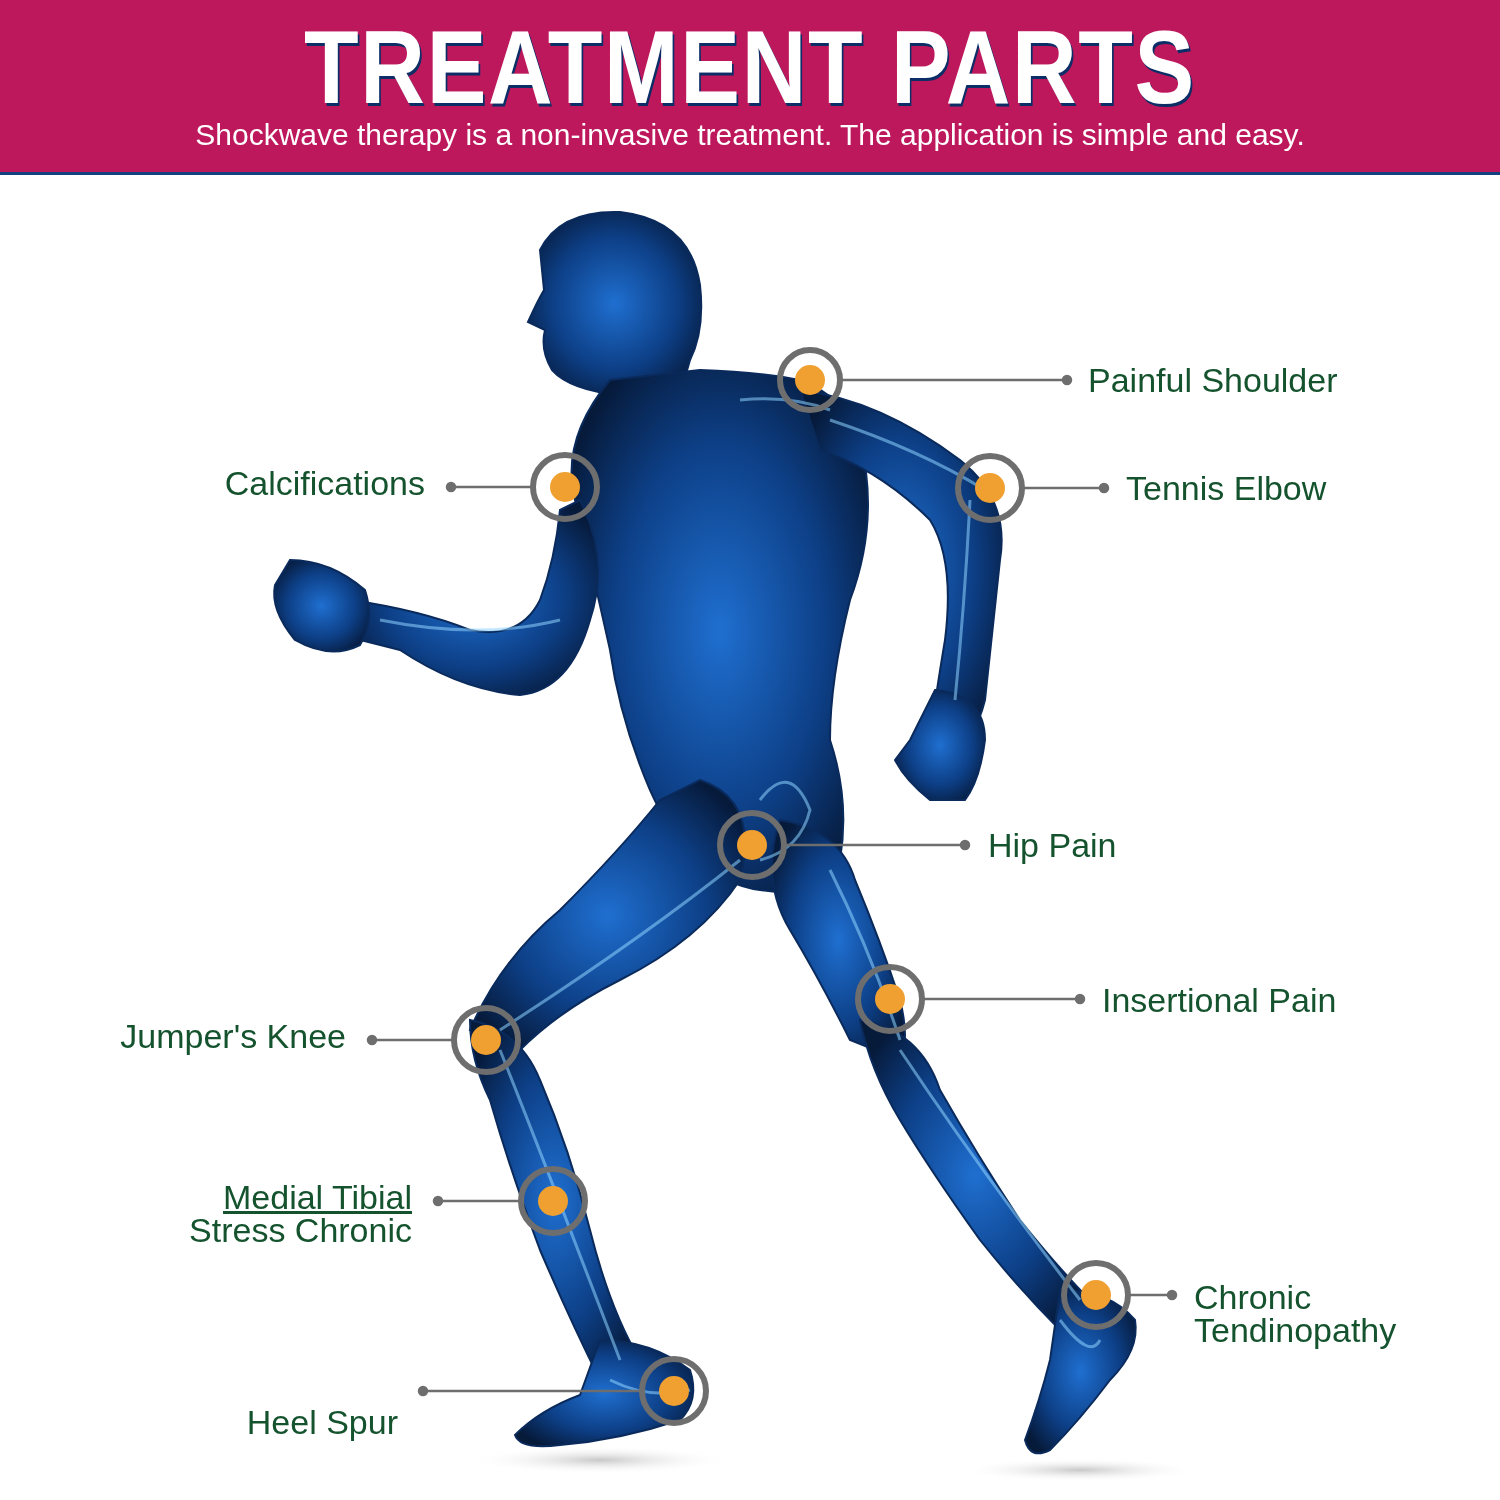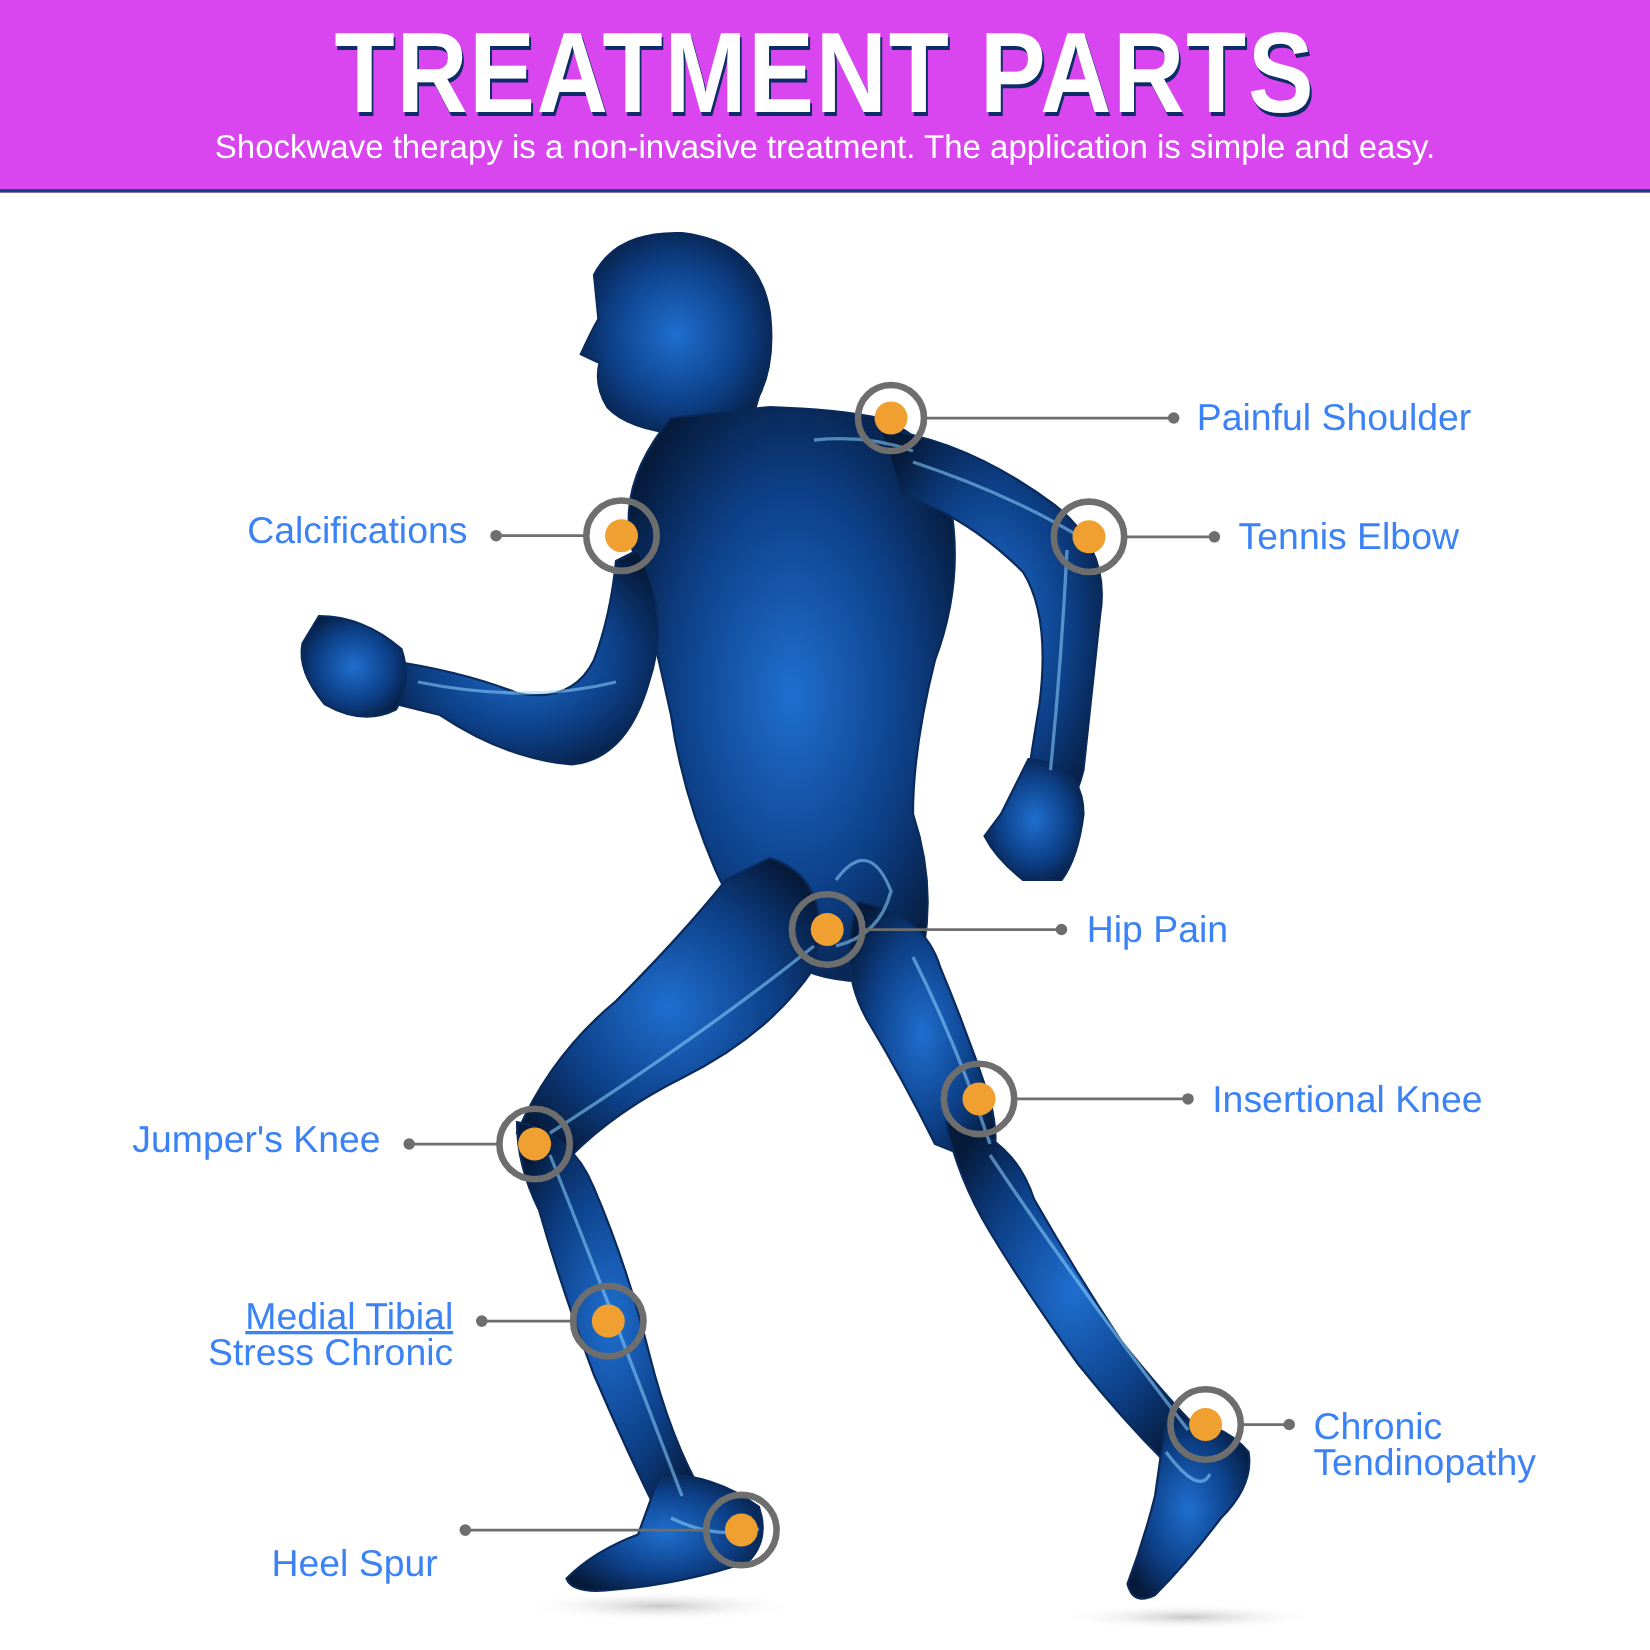--- a/index.html
+++ b/index.html
@@ -1,21 +1,21 @@
 <!DOCTYPE html>
 <html><head>
 <meta charset="utf-8">
 <style>
   html,body{margin:0;padding:0;}
   body{width:1500px;height:1500px;position:relative;background:#ffffff;overflow:hidden;font-family:"Liberation Sans",sans-serif;}
-  .header{position:absolute;left:0;top:0;width:1500px;height:172px;background:#d946ef;border-bottom:3px solid #15407f;}
+  .header{position:absolute;left:0;top:0;width:1500px;height:172px;background:#be185d;border-bottom:3px solid #15407f;}
   .title{position:absolute;left:0;width:1500px;top:8px;text-align:center;color:#fff;font-family:"Liberation Sans",sans-serif;font-weight:700;font-size:104px;letter-spacing:2px;transform:scaleX(0.86);text-shadow:2px 3px 0 #0d2d66;}
   .subtitle{position:absolute;left:0;width:1500px;top:118px;text-align:center;color:#fff;font-size:30px;}
   .figure{position:absolute;left:0;top:0;width:1500px;height:1500px;}
-  .label{position:absolute;color:#3b82f6;font-size:34px;line-height:34px;white-space:nowrap;}
+  .label{position:absolute;color:#14532d;font-size:34px;line-height:34px;white-space:nowrap;}
   .label.right{text-align:right;}
 </style>
 </head>
 <body>
 
 <div class="header">
   <div class="title">TREATMENT PARTS</div>
   <div class="subtitle">Shockwave therapy is a non-invasive treatment. The application is simple and easy.</div>
 </div>
 
@@ -132,19 +132,19 @@
   <g>
       <circle cx="674" cy="1391" r="32" fill="none" stroke="#6e6e6e" stroke-width="6"></circle>
       <circle cx="674" cy="1391" r="15" fill="#f0a030"></circle>
     </g>
 </svg>
 
 <div class="label" style="left:1088px;top:363px;">Painful Shoulder</div>
 <div class="label right" style="left:150px;width:275px;top:466px;">Calcifications</div>
 <div class="label" style="left:1126px;top:471px;">Tennis Elbow</div>
 <div class="label" style="left:988px;top:828px;text-align:center;">Hip Pain</div>
-<div class="label" style="left:1102px;top:983px;">Insertional Knee</div>
+<div class="label" style="left:1102px;top:983px;">Insertional Pain</div>
 <div class="label right" style="left:40px;width:306px;top:1019px;">Jumper's Knee</div>
 <div class="label right" style="left:60px;width:352px;top:1180px;text-decoration:underline;">Medial Tibial</div>
 <div class="label right" style="left:60px;width:352px;top:1213px;">Stress Chronic</div>
 <div class="label" style="left:1194px;top:1280px;">Chronic</div>
 <div class="label" style="left:1194px;top:1313px;">Tendinopathy</div>
 <div class="label right" style="left:120px;width:278px;top:1370px;margin-top:35px;">Heel Spur</div>
 
 </body></html>

